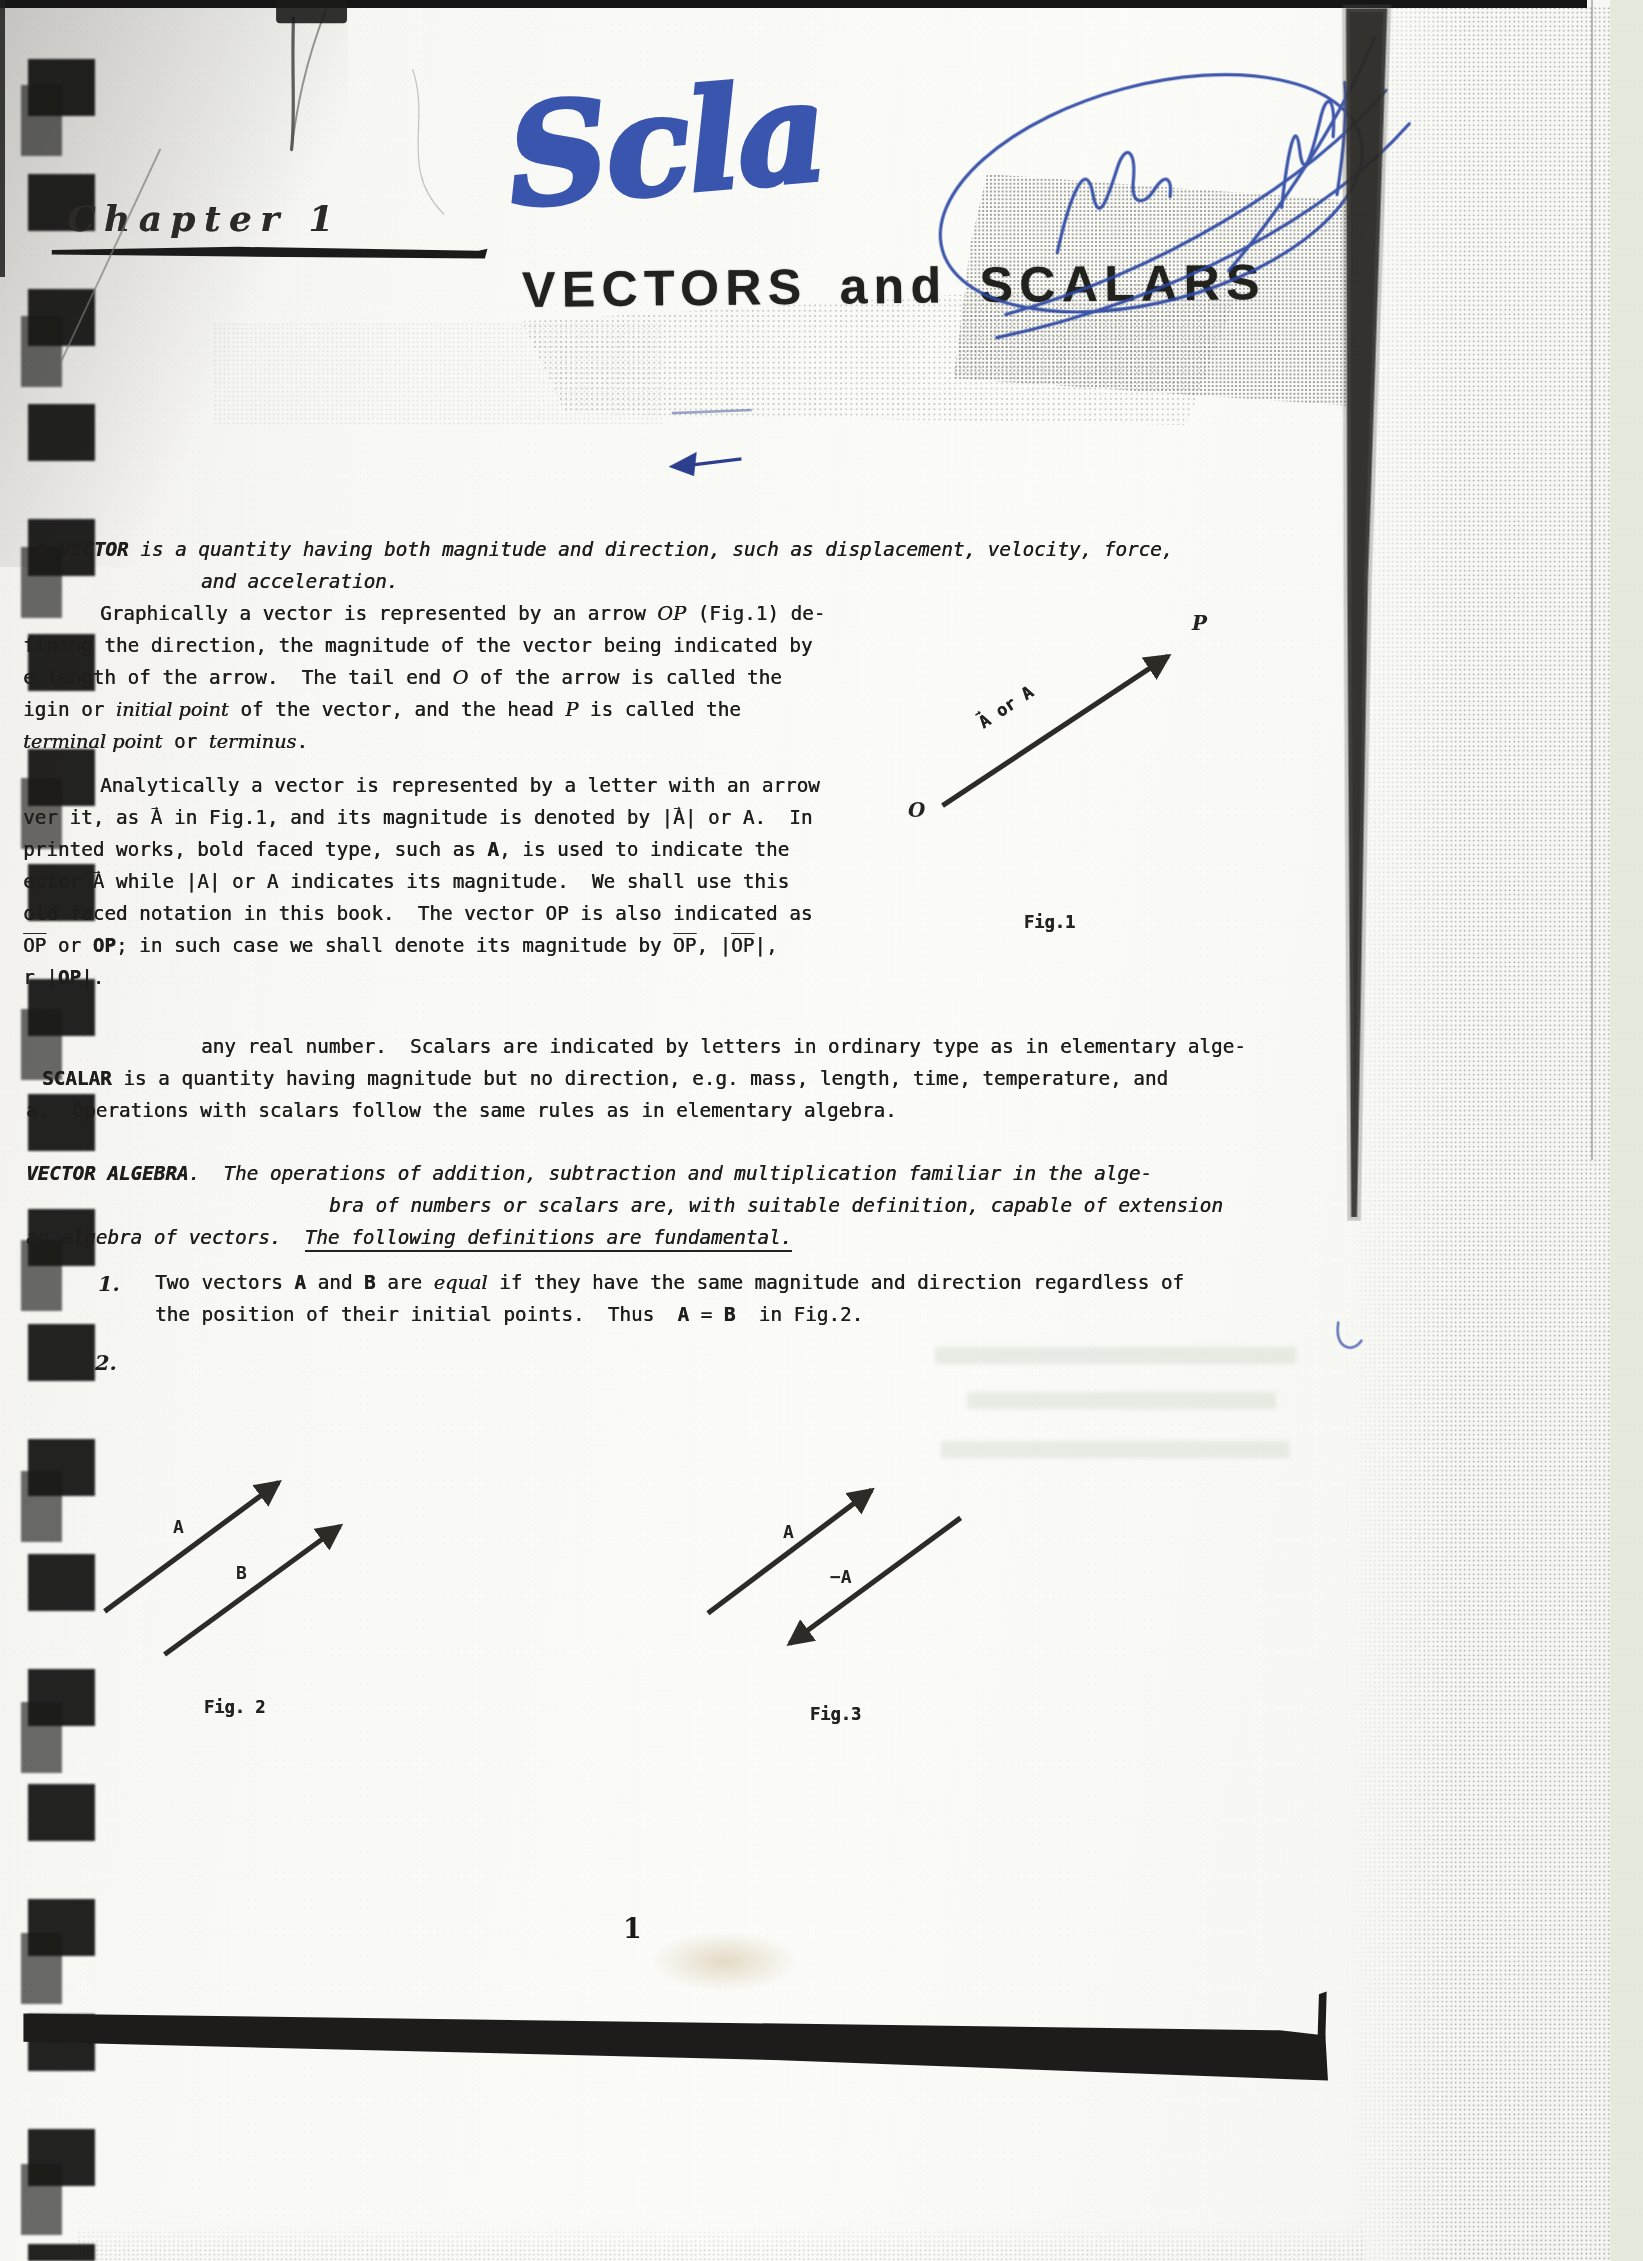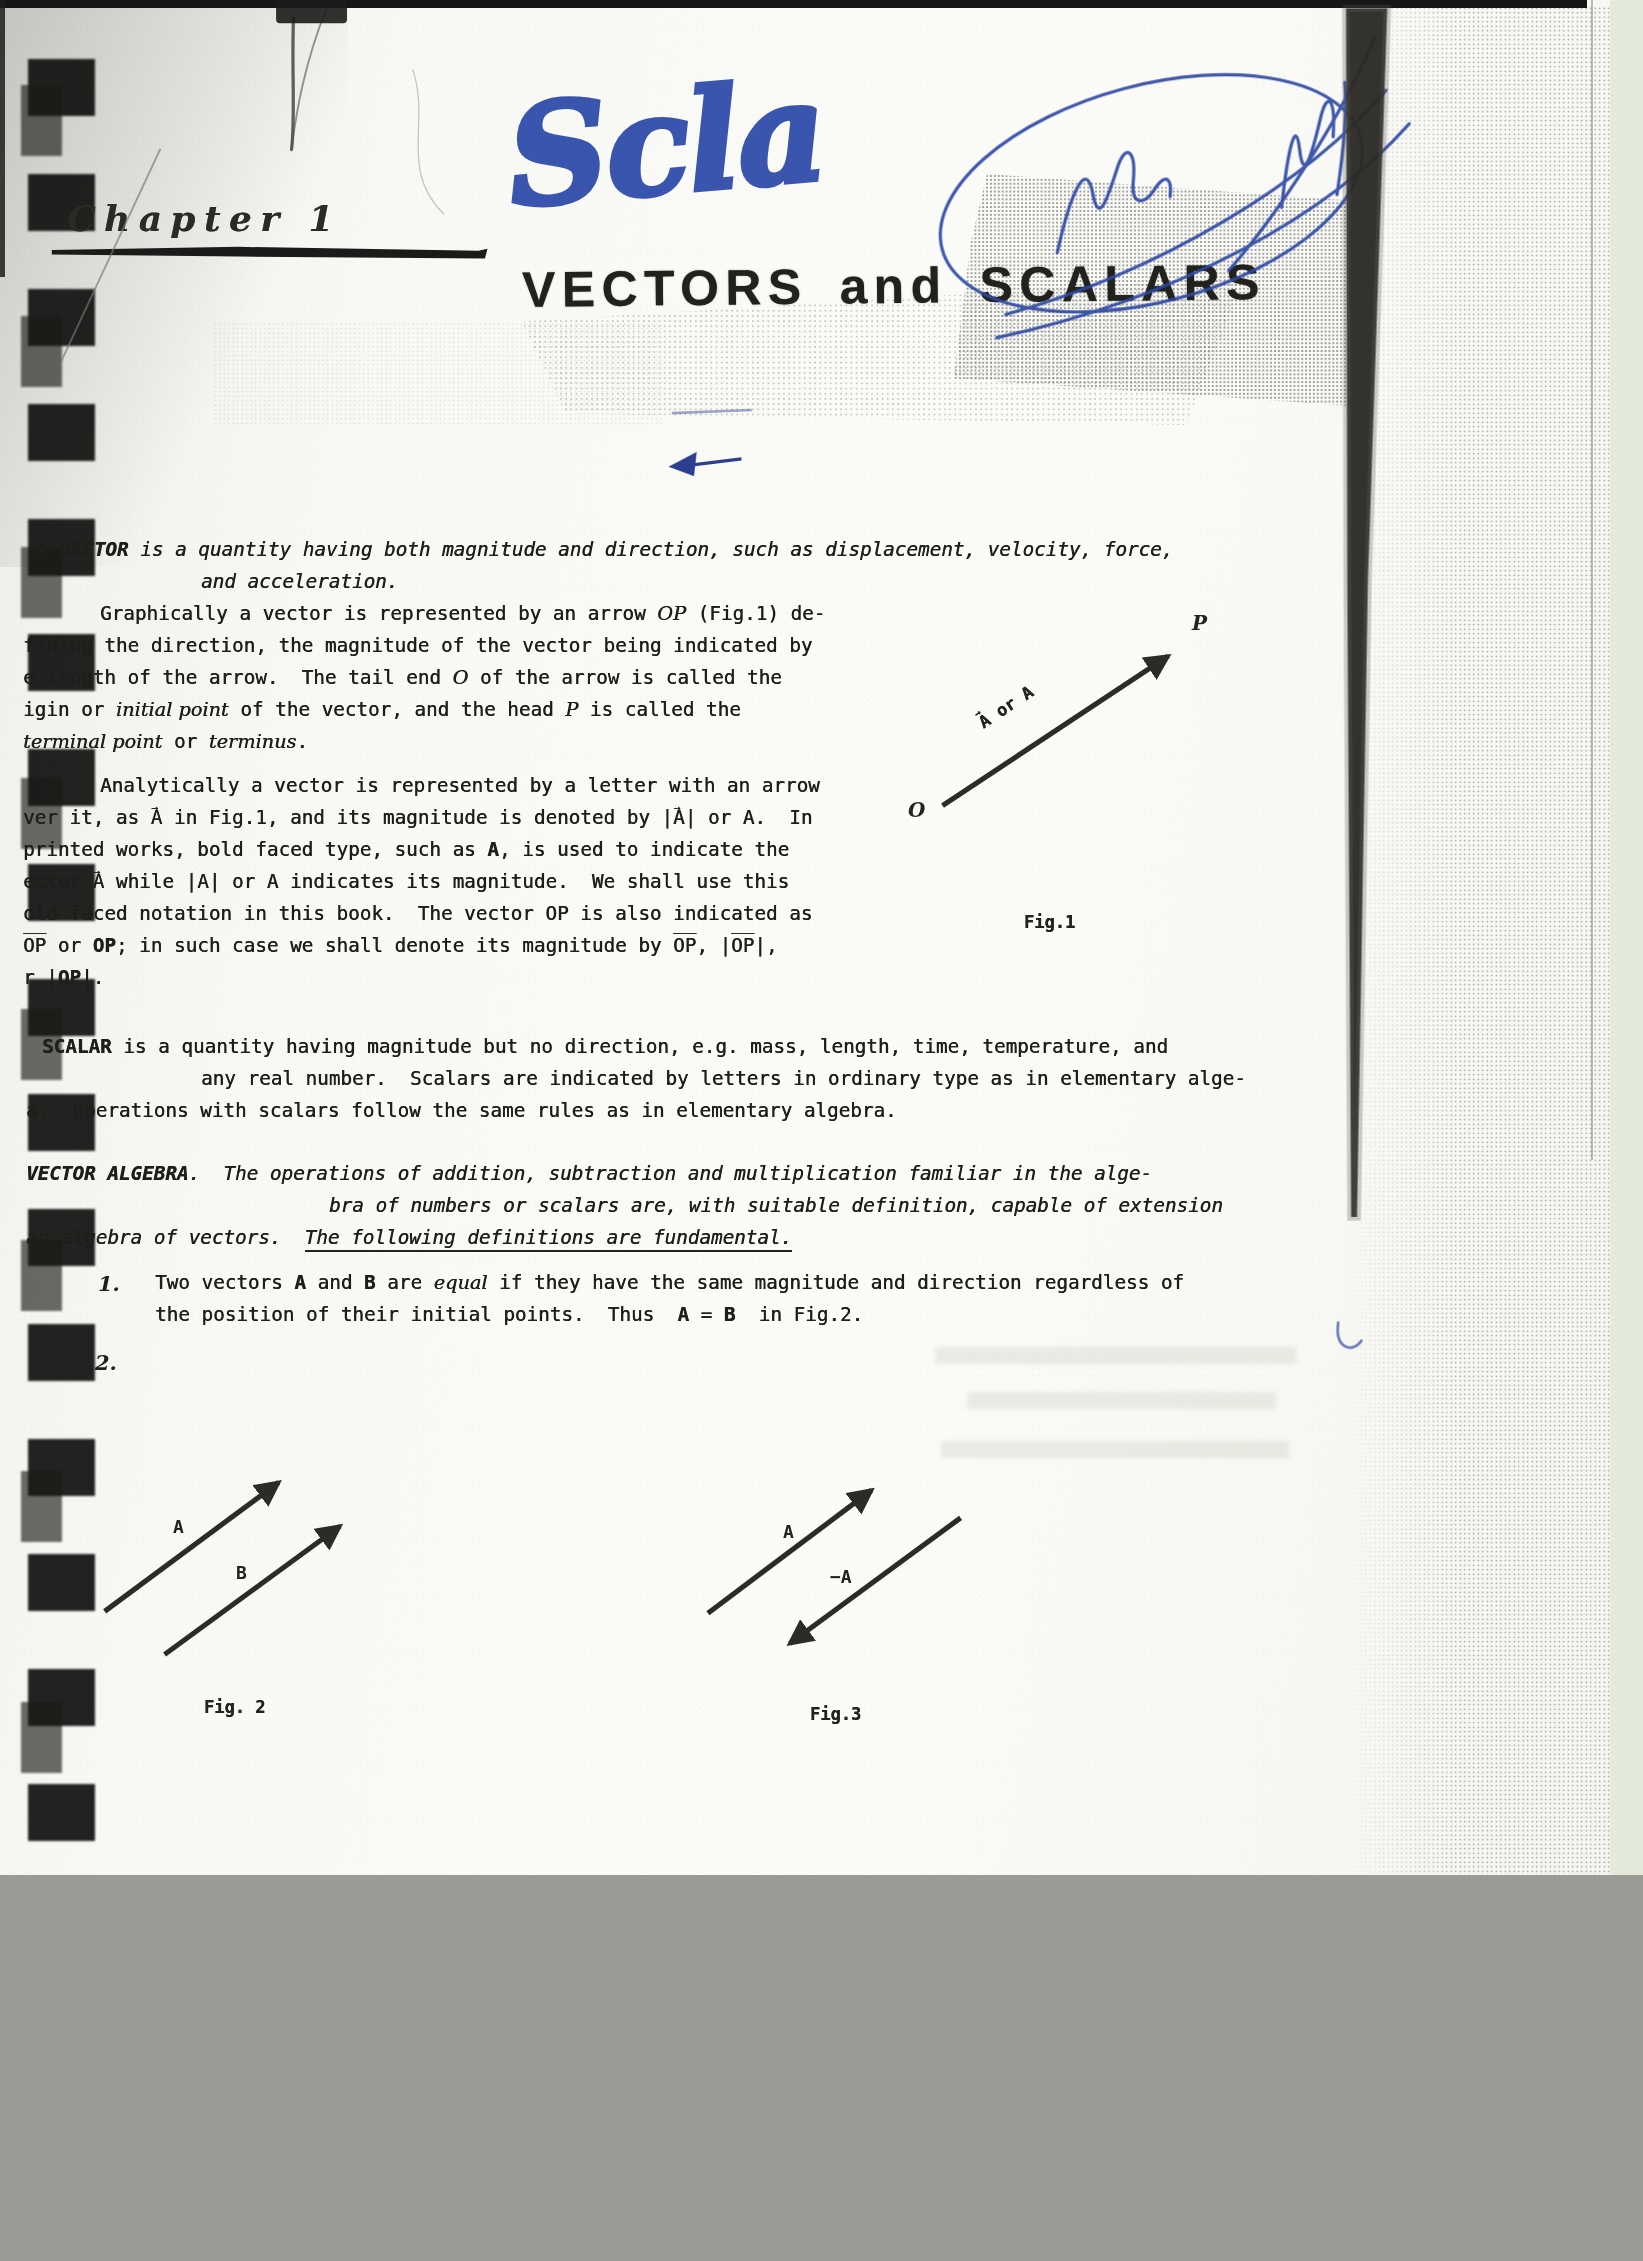--- a/index.html
+++ b/index.html
@@ -1,17 +1,17 @@
 <!DOCTYPE html>
 <html style="font-size:10.3px"><head>
 <meta charset="utf-8">
 <style>
   html,body{margin:0;padding:0;}
   body{width:1644px;height:2261px;overflow:hidden;background:#9a9a96;}
-  .page{position:relative;width:1644px;height:1875px;overflow:hidden;
+  .page{position:relative;width:1644px;height:2261px;overflow:hidden;
         background:linear-gradient(100deg,#efeeea 0%,#f8f8f5 22%,#fbfbf8 55%,#f4f4f0 100%);
         font-family:"DejaVu Sans Mono",monospace;color:#201f1c;}
   .abs{position:absolute;}
   .noclick{pointer-events:none;}
 
   
   .top-edge{left:0;top:0;width:1587px;height:8.4px;background:#161614;}
   .left-edge{left:0;top:0;width:4.5px;height:277px;background:#1d1d1b;opacity:.85;}
   .fold-shade{left:0;top:0;width:348px;height:567px;
       background:linear-gradient(115deg,rgba(105,105,102,.32),rgba(120,120,116,.12) 45%,rgba(0,0,0,0) 66%);}
@@ -126,22 +126,22 @@
   <div class="para" id="para-analytically">
       <div class="tline" style="padding-left: 77px;"><span>Analytically a vector is represented by a letter with an arrow</span></div>
       <div class="tline"><span>ver it, as </span><span class="vec">A</span><span> in Fig.1, and its magnitude is denoted by |</span><span class="vec">A</span><span>| or A.  In</span></div>
       <div class="tline"><span>printed works, bold faced type, such as </span><span class="b">A</span><span>, is used to indicate the</span></div>
       <div class="tline"><span>ector </span><span class="vec">A</span><span> while |A| or A indicates its magnitude.  We shall use this</span></div>
       <div class="tline"><span>old faced notation in this book.  The vector OP is also indicated as</span></div>
       <div class="tline"><span>O̅P̅ or </span><span class="b">OP</span><span>; in such case we shall denote its magnitude by O̅P̅, |O̅P̅|,</span></div>
       <div class="tline"><span>r |</span><span class="b">OP</span><span>|.</span></div>
     </div>
   <div class="para" id="para-scalar">
+      <div class="tline" style="padding-left: 175px;"><span>any real number.  Scalars are indicated by letters in ordinary type as in elementary alge-</span></div>
       <div class="tline" style="padding-left: 16px;"><span class="b">SCALAR</span><span> is a quantity having magnitude but no direction, e.g. mass, length, time, temperature, and</span></div>
-      <div class="tline" style="padding-left: 175px;"><span>any real number.  Scalars are indicated by letters in ordinary type as in elementary alge-</span></div>
       <div class="tline"><span>a.  Operations with scalars follow the same rules as in elementary algebra.</span></div>
     </div>
   <div class="para" id="para-algebra">
       <div class="tline"><span class="b">VECTOR ALGEBRA</span><span>.  The operations of addition, subtraction and multiplication familiar in the alge-</span></div>
       <div class="tline" style="padding-left: 303px;"><span>bra of numbers or scalars are, with suitable definition, capable of extension</span></div>
       <div class="tline"><span>an algebra of vectors.  </span><span class="u">The following definitions are fundamental.</span></div>
     </div>
 
   <div class="list-num" id="num1">1.</div>
   <div class="para" id="item1">

